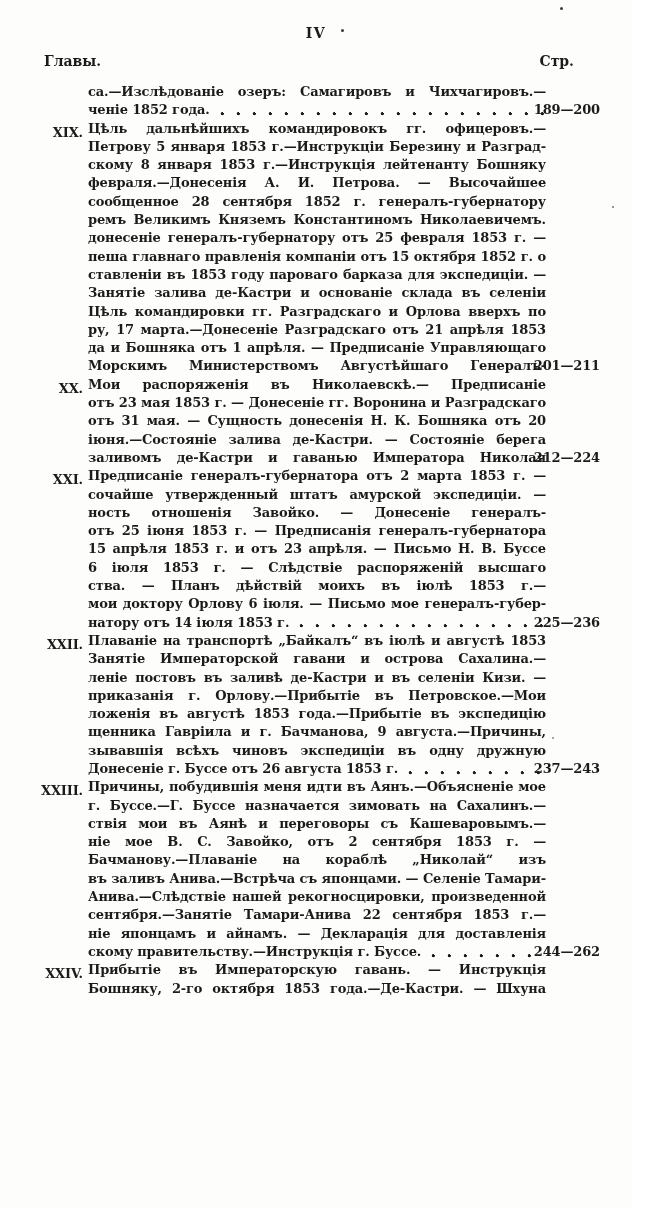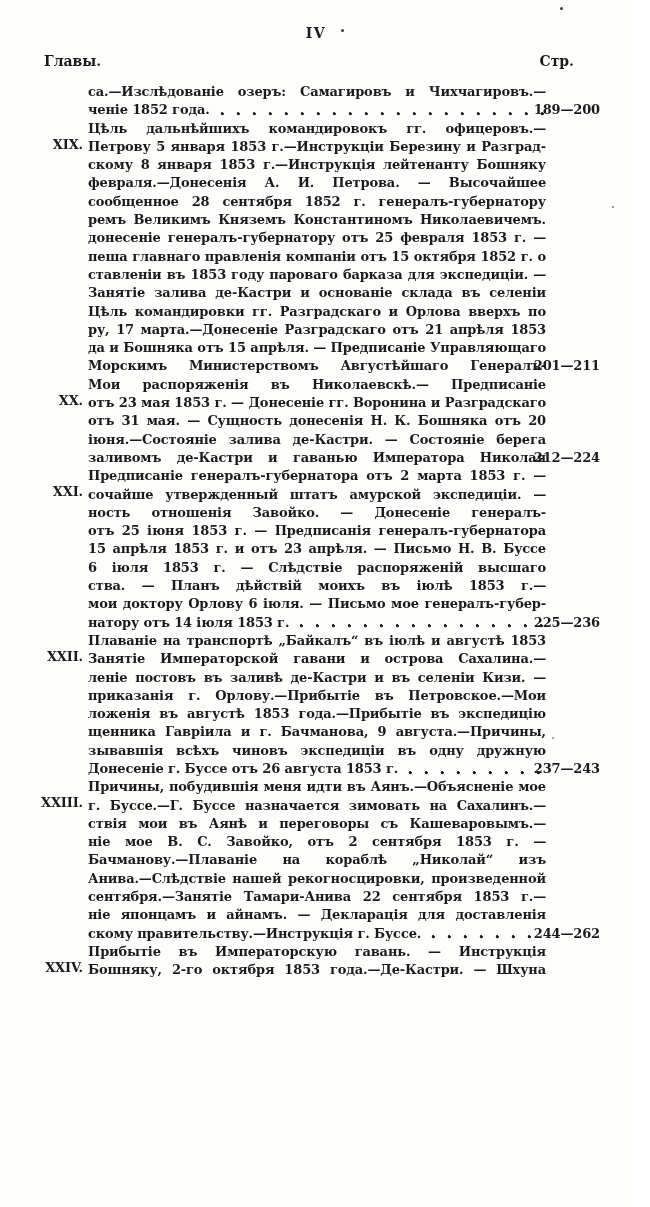--- a/index.html
+++ b/index.html
@@ -33,21 +33,21 @@
     width: 458px;
     font-size: 13px;
     line-height: 18.3px;
     letter-spacing: -0.15px;
   }
   .entry { position: relative; }
   .num {
     position: absolute;
     right: 100%;
     margin-right: 5px;
-    top: 16px;
+    top: 4px;
     white-space: nowrap;
   }
   .line {
     height: 18.3px;
     overflow: hidden;
     text-align: justify;
     text-align-last: justify;
   }
   .line.leader-line { display: flex; text-align: center; }
   .line.leader-line .t { white-space: nowrap; flex: 0 0 auto; }
@@ -100,21 +100,21 @@
         <div class="line">скому 8 января 1853 г.—Инструкція лейтенанту Бошняку 12</div>
         <div class="line">февраля.—Донесенія А. И. Петрова. — Высочайшее повелѣніе,</div>
         <div class="line">сообщенное 28 сентября 1852 г. генералъ-губернатору Госуда-</div>
         <div class="line">ремъ Великимъ Княземъ Константиномъ Николаевичемъ.—Мое</div>
         <div class="line">донесеніе генералъ-губернатору отъ 25 февраля 1853 г. — Де-</div>
         <div class="line">пеша главнаго правленія компаніи отъ 15 октября 1852 г. о до-</div>
         <div class="line">ставленіи въ 1853 году пароваго барказа для экспедиціи. —</div>
         <div class="line">Занятіе залива де-Кастри и основаніе склада въ селеніи Кизи.—</div>
         <div class="line">Цѣль командировки гг. Разградскаго и Орлова вверхъ по Аму-</div>
         <div class="line">ру, 17 марта.—Донесеніе Разградскаго отъ 21 апрѣля 1853 го-</div>
-        <div class="line">да и Бошняка отъ 15 апрѣля. — Предписаніе Управляющаго</div>
+        <div class="line">да и Бошняка отъ 1 апрѣля. — Предписаніе Управляющаго</div>
         <div class="line">Морскимъ Министерствомъ Августѣйшаго Генералъ-Адмирала.</div>
         <span class="pages">201—211</span>
       </div>
       <div class="entry">
         <span class="num">XX.</span>
         <div class="line">Мои распоряженія въ Николаевскѣ.— Предписаніе Разградскому</div>
         <div class="line">отъ 23 мая 1853 г. — Донесеніе гг. Воронина и Разградскаго</div>
         <div class="line">отъ 31 мая. — Сущность донесенія Н. К. Бошняка отъ 20</div>
         <div class="line">іюня.—Состояніе залива де-Кастри. — Состояніе берега между</div>
         <div class="line">заливомъ де-Кастри и гаванью Императора Николая (Хаджи).</div>
@@ -151,20 +151,21 @@
         </div>
         <span class="pages">237—243</span>
       </div>
       <div class="entry">
         <span class="num">XXIII.</span>
         <div class="line">Причины, побудившія меня идти въ Аянъ.—Объясненіе мое съ</div>
         <div class="line">г. Буссе.—Г. Буссе назначается зимовать на Сахалинъ.—Дѣй-</div>
         <div class="line">ствія мои въ Аянѣ и переговоры съ Кашеваровымъ.—Отноше-</div>
         <div class="line">ніе мое В. С. Завойко, отъ 2 сентября 1853 г. — Распоряженіе</div>
         <div class="line">Бачманову.—Плаваніе на кораблѣ „Николай“ изъ Петровскаго</div>
+        <div class="line">въ заливъ Анива.—Встрѣча съ японцами. — Селеніе Тамари-</div>
         <div class="line">Анива.—Слѣдствіе нашей рекогносцировки, произведенной 21</div>
         <div class="line">сентября.—Занятіе Тамари-Анива 22 сентября 1853 г.—Объявле-</div>
         <div class="line">ніе японцамъ и айнамъ. — Декларація для доставленія япон-</div>
         <div class="line leader-line">
           <span class="t">скому правительству.—Инструкція г. Буссе.</span>
           <span class="leader"></span>
         </div>
         <span class="pages">244—262</span>
       </div>
       <div class="entry">

